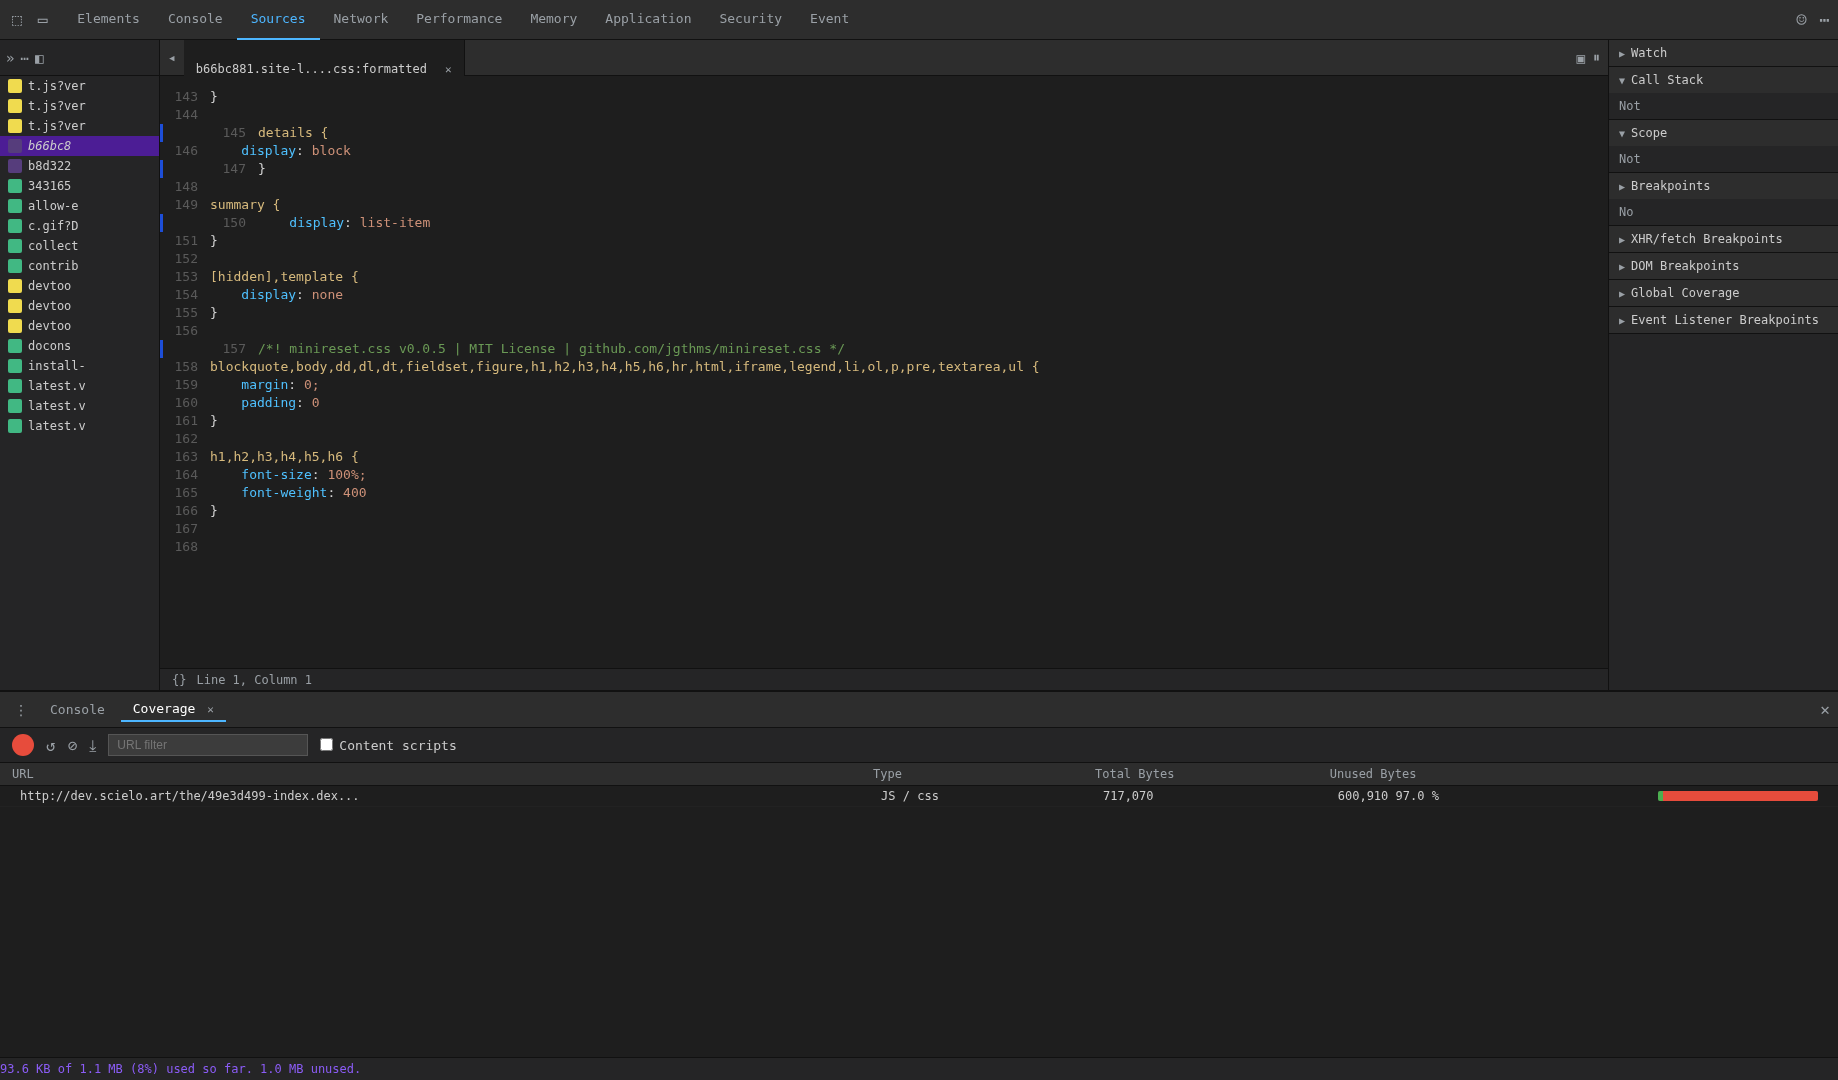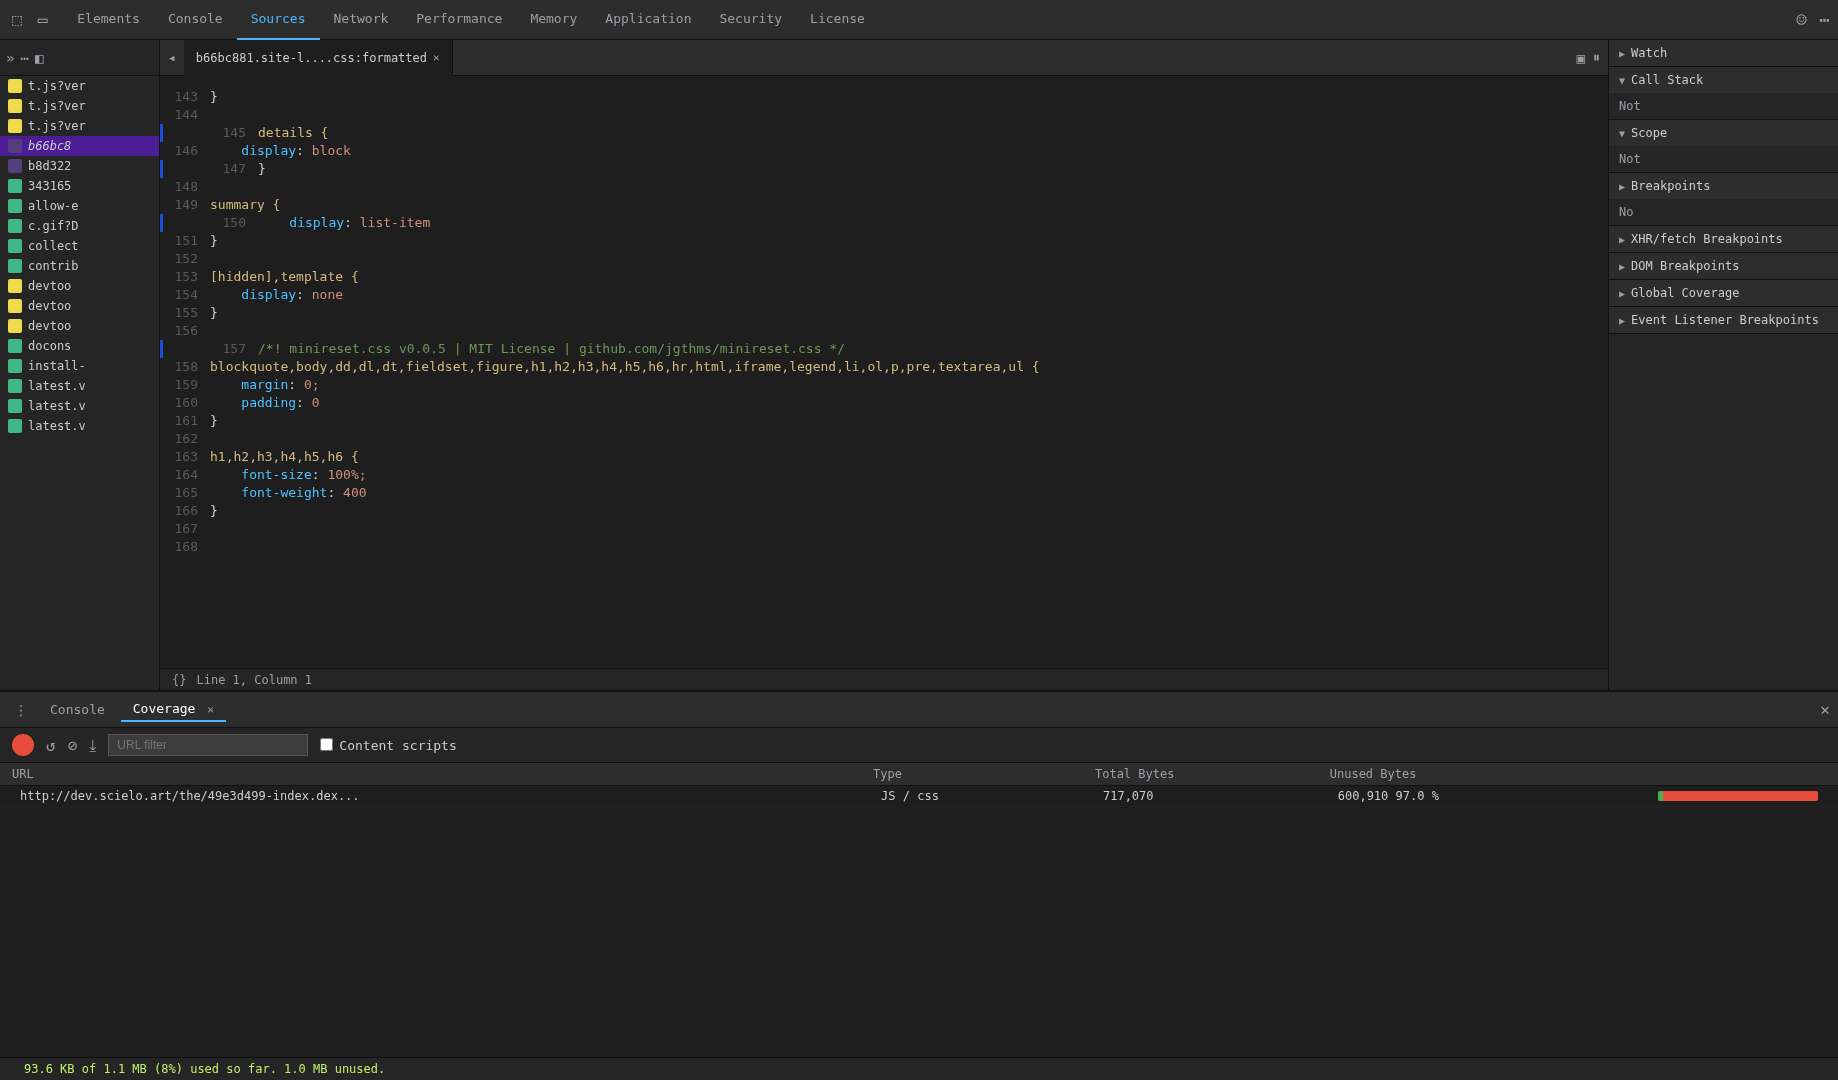--- a/index.html
+++ b/index.html
@@ -126,22 +126,22 @@
       border-bottom: 1px solid #111;
     }
     .editor-tab-btn {
       padding: 4px 8px;
       color: #9aa0a6;
       cursor: pointer;
       font-size: 13px;
     }
     .editor-tab {
       display: flex;
-      align-items: center;
-      gap: 6px;
+      align-items: flex-end;
+      gap: 18px;
       padding: 0 12px;
       height: 36px;
       background: #1e1e1e;
       color: #ccc;
       border-right: 1px solid #111;
       font-size: 12px;
       cursor: pointer;
     }
     .editor-tab .close-btn {
       color: #9aa0a6;
@@ -357,23 +357,23 @@
       background: #4caf50;
       height: 100%;
     }
     .bar-unused {
       background: #e74c3c;
       height: 100%;
     }
 
     
     .bottom-status {
-      padding: 4px 24px;
+      padding: 4px 0;
       font-size: 12px;
-      color: #bef264;
+      color: #8b5cf6;
       background: #252526;
       border-top: 1px solid #111;
     }
   </style>
 </head>
 <body>
 
 <div class="devtools-topbar">
   <div class="topbar-icons">
     <span class="topbar-icon">⬚</span>
@@ -381,21 +381,21 @@
   </div>
   <div id="nav-tabs" style="display:flex;align-items:center;height:40px;">
   <div class="nav-tab">Elements</div>
       <div class="nav-tab">Console</div>
       <div class="nav-tab active">Sources</div>
       <div class="nav-tab">Network</div>
       <div class="nav-tab">Performance</div>
       <div class="nav-tab">Memory</div>
       <div class="nav-tab">Application</div>
       <div class="nav-tab">Security</div>
-      <div class="nav-tab">License</div>
+      <div class="nav-tab">Event</div>
     </div>
   <div class="topbar-right">
     <span class="topbar-right-icon">☺</span>
     <span class="topbar-right-icon">⋯</span>
   </div>
 </div>
 
 <div style="display:flex;height:calc(1080px - 40px - 390px);">
 
   <div class="sidebar">

